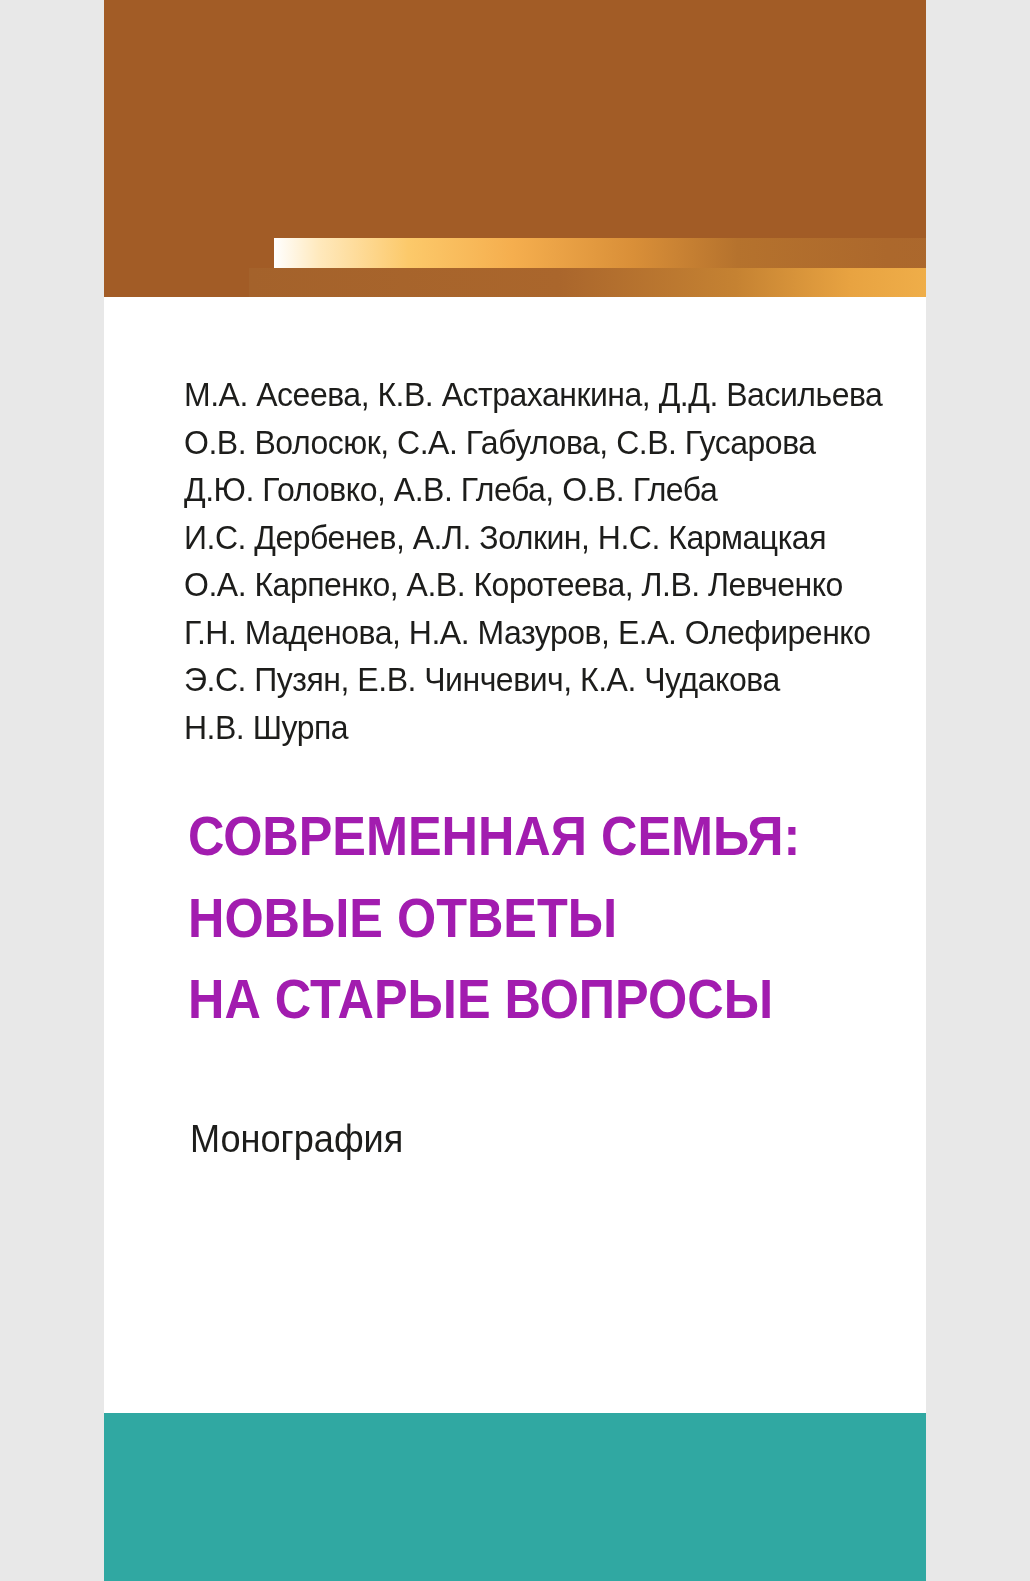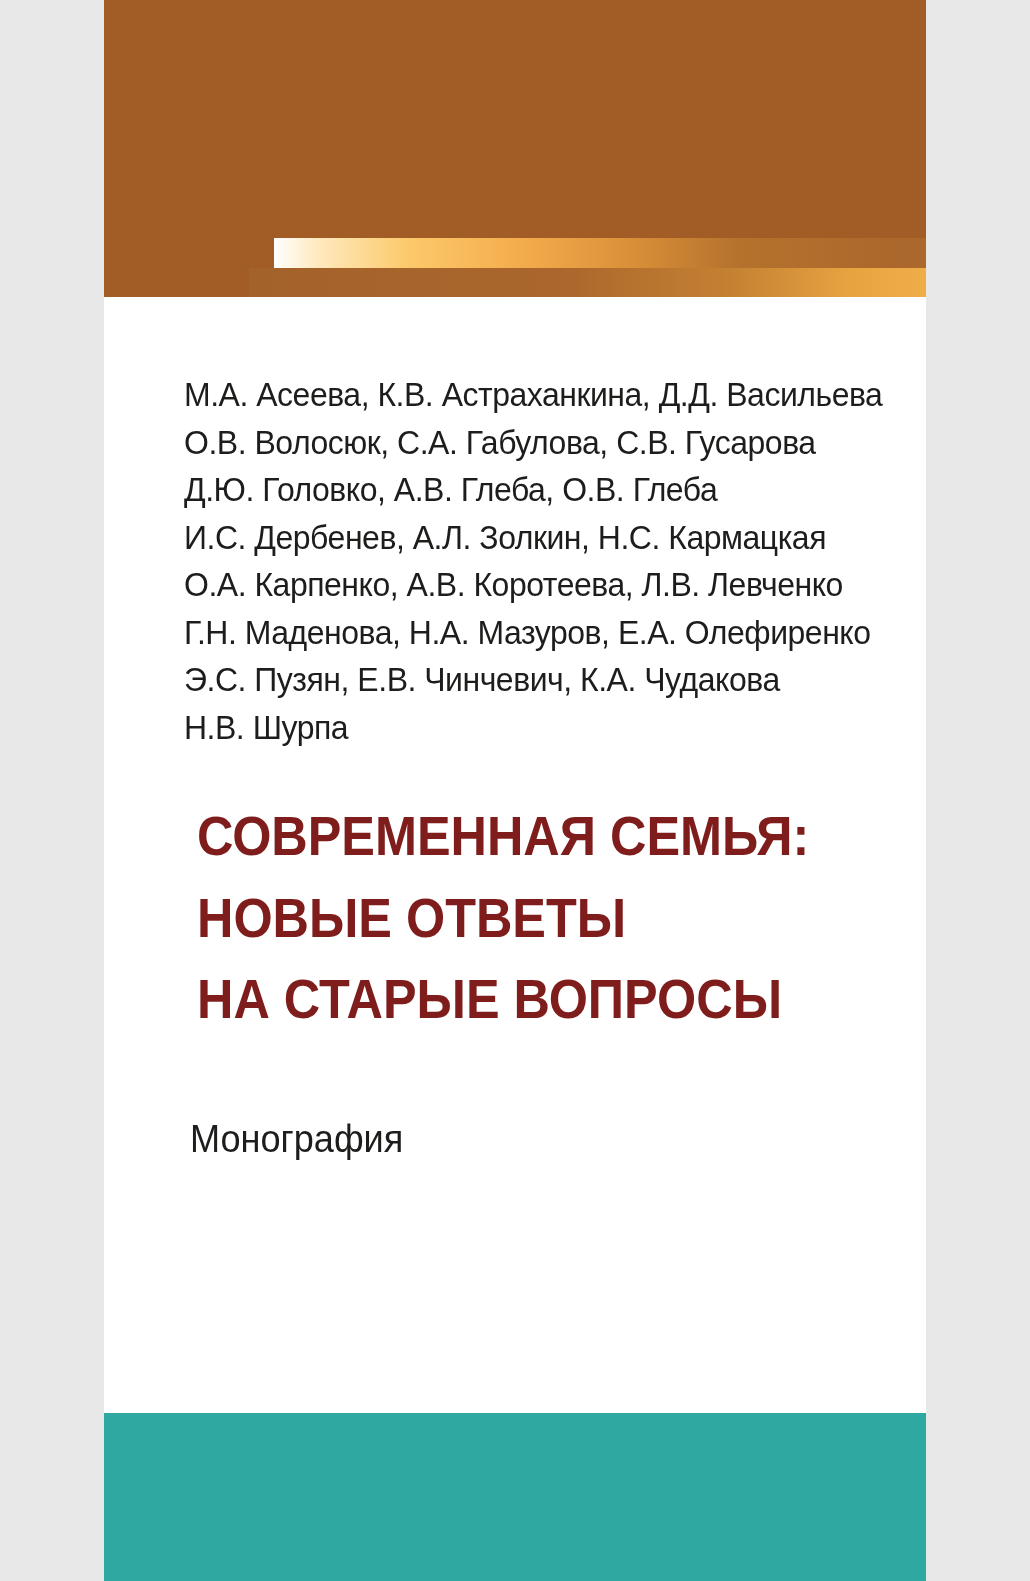--- a/index.html
+++ b/index.html
@@ -34,21 +34,21 @@
     color:#1d1d1b;
   }
   .author-line{
     font-size:34px;line-height:47.5px;white-space:nowrap;
     transform:scaleX(0.94);transform-origin:left top;
     letter-spacing:-0.5px;
   }
   
   .title{
     position:absolute;left:84px;top:795px;
-    color:#7f1d1d;font-weight:bold;margin-left:9px;
+    color:#a21caf;font-weight:bold;
   }
   .title-line{
     font-size:56px;line-height:81.5px;white-space:nowrap;
     transform:scaleX(0.9);transform-origin:left top;
     letter-spacing:0px;
   }
   
   .subtitle{
     position:absolute;left:86px;top:1117px;
     font-size:38px;line-height:44px;color:#1d1d1b;white-space:nowrap;

